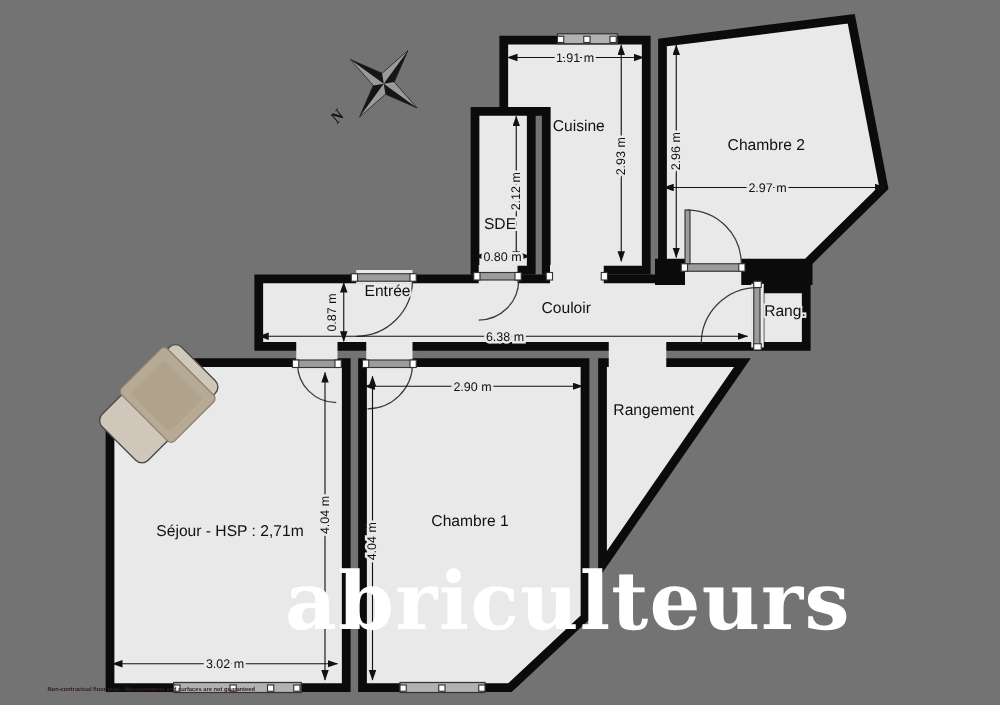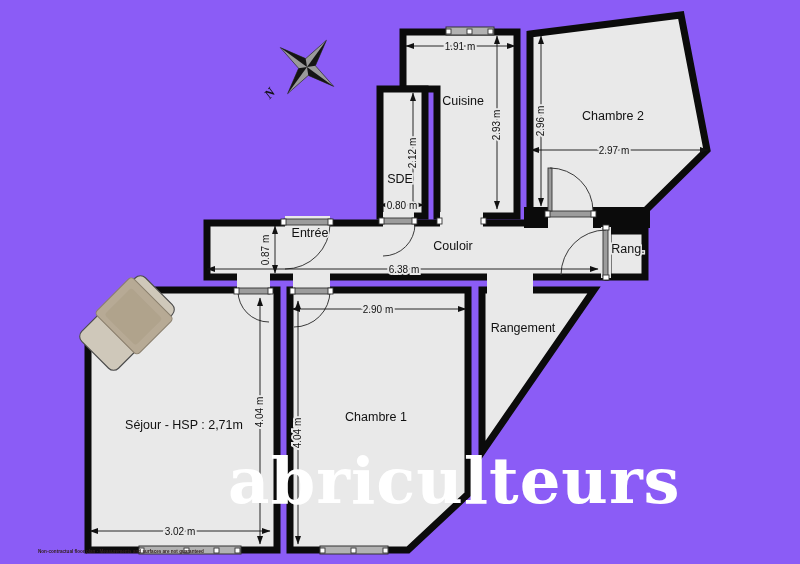--- a/index.html
+++ b/index.html
@@ -1,16 +1,16 @@
 <!DOCTYPE html>
 <html><head>
 <meta charset="utf-8">
 <style>
   html,body{margin:0;padding:0;background:#fff;}
-  .canvas{position:relative;width:800px;height:564px;background:#8b5cf6;overflow:hidden;
+  .canvas{position:relative;width:800px;height:564px;background:#737373;overflow:hidden;
           font-family:"Liberation Sans", sans-serif;}
   svg text{font-family:"Liberation Sans", sans-serif;}
   .room{fill:#e9e9e9;stroke:#0b0b0b;stroke-width:7;stroke-linejoin:miter;}
   .unify{fill:#0b0b0b;stroke:none;}
   .cut{fill:#e9e9e9;stroke:none;}
   .dimline{stroke:#111;stroke-width:0.9;fill:none;}
   .arcline{stroke:#3a3a3a;stroke-width:1;fill:none;}
   .doorbar{fill:#9c9c9c;stroke:#333;stroke-width:0.9;}
   .winbar{fill:#b2b2b2;stroke:#333;stroke-width:1;}
   .jamb{fill:#fff;stroke:#333;stroke-width:0.9;}

